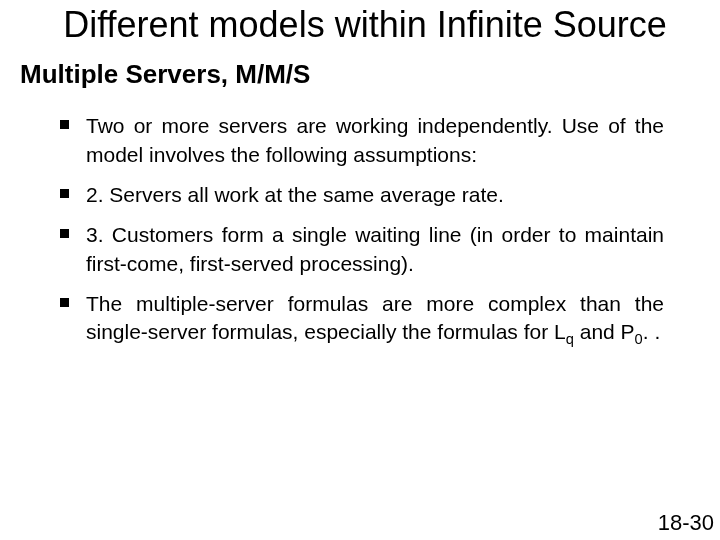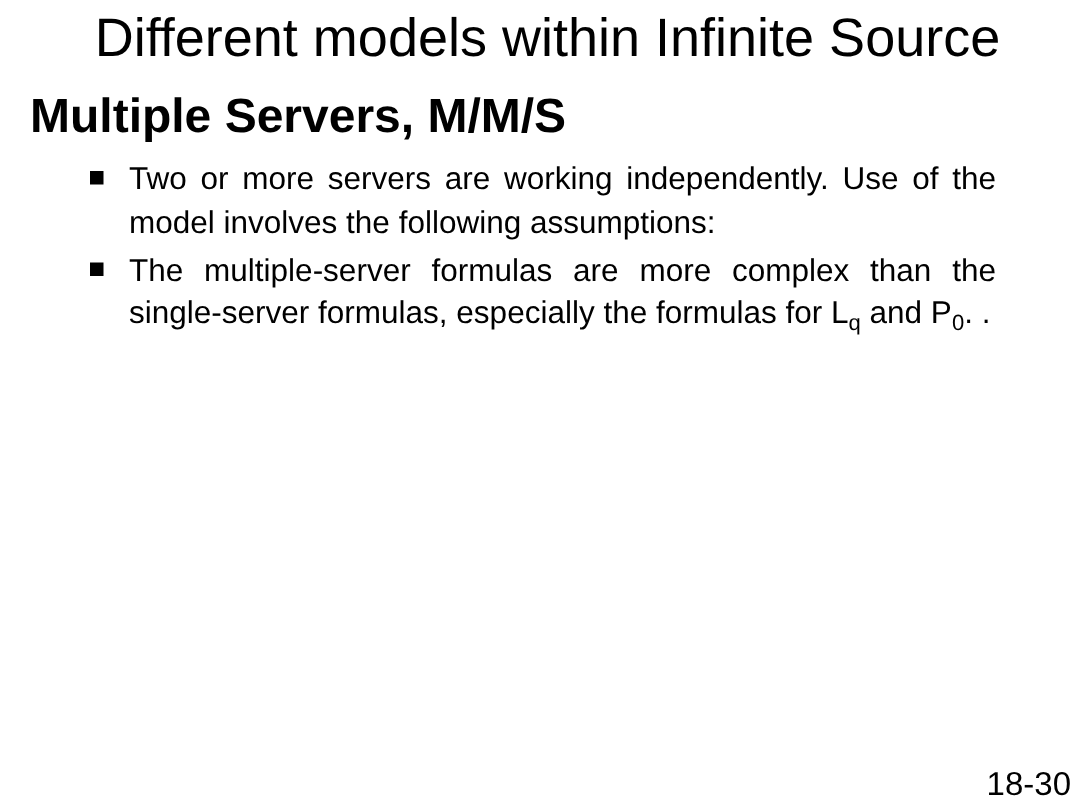--- a/index.html
+++ b/index.html
@@ -20,38 +20,38 @@
     box-sizing: border-box;
   }
   .title {
     text-align: center;
     font-size: 36px;
     line-height: 1.15;
     padding: 4px 30px 8px 40px;
     font-weight: 400;
   }
   .subtitle {
-    font-size: 32px;
+    font-size: 26px;
     font-weight: 700;
     padding: 6px 20px 10px 20px;
   }
   .body {
     padding: 0 56px 0 56px;
   }
   ul.bullets {
     list-style: none;
     margin: 0;
     padding: 0;
   }
   ul.bullets > li {
     position: relative;
     font-size: 21px;
     line-height: 1.35;
     padding-left: 30px;
-    margin: 0 0 4px 0;
+    margin: 12px 0 4px 0;
     text-align: justify;
   }
   ul.bullets > li::before {
     content: "";
     position: absolute;
     left: 4px;
     top: 8px;
     width: 9px;
     height: 9px;
     background: #000;
@@ -72,18 +72,20 @@
 <body>
 <div class="slide">
 
   <div class="title">Different models within Infinite Source</div>
 
   <div class="subtitle">Multiple Servers, M/M/S</div>
 
   <div class="body">
     <ul class="bullets">
       <li>Two or more servers are working independently. Use of the model involves the following assumptions:</li>
+      <li>2. Servers all work at the same average rate.</li>
+      <li>3. Customers form a single waiting line (in order to maintain first-come, first-served processing).</li>
       <li id="b4">The multiple-server formulas are more complex than the single-server formulas, especially the formulas for L<sub>q</sub> and P<sub>0</sub>. .</li>
     </ul>
   </div>
 
   <div class="pagenum">18-30</div>
 </div>
 
 </body></html>

